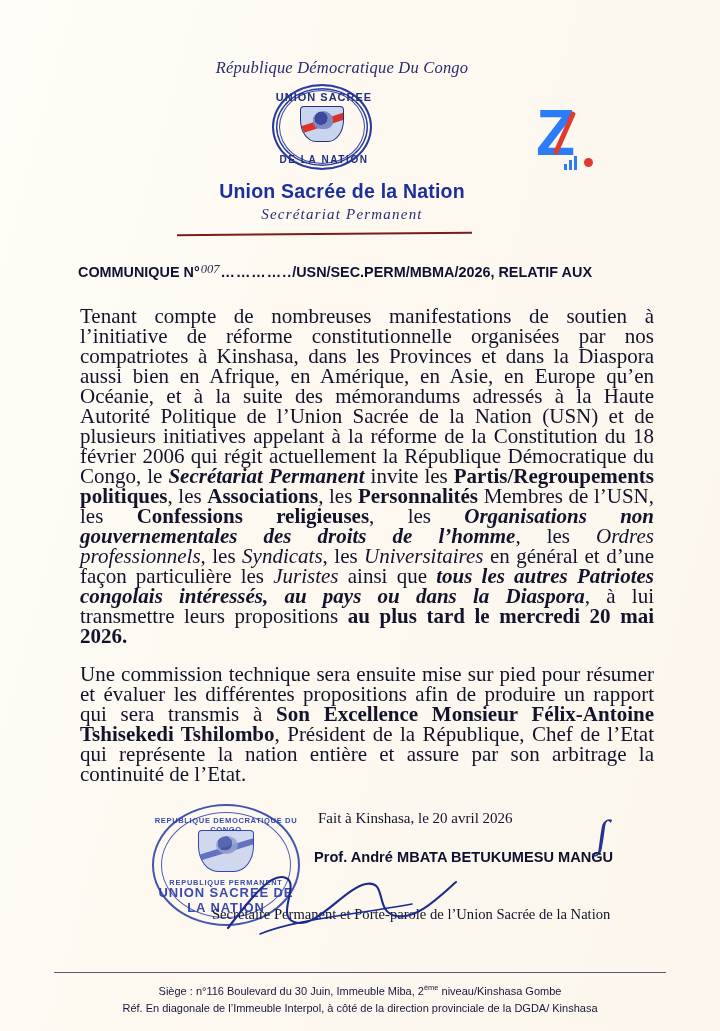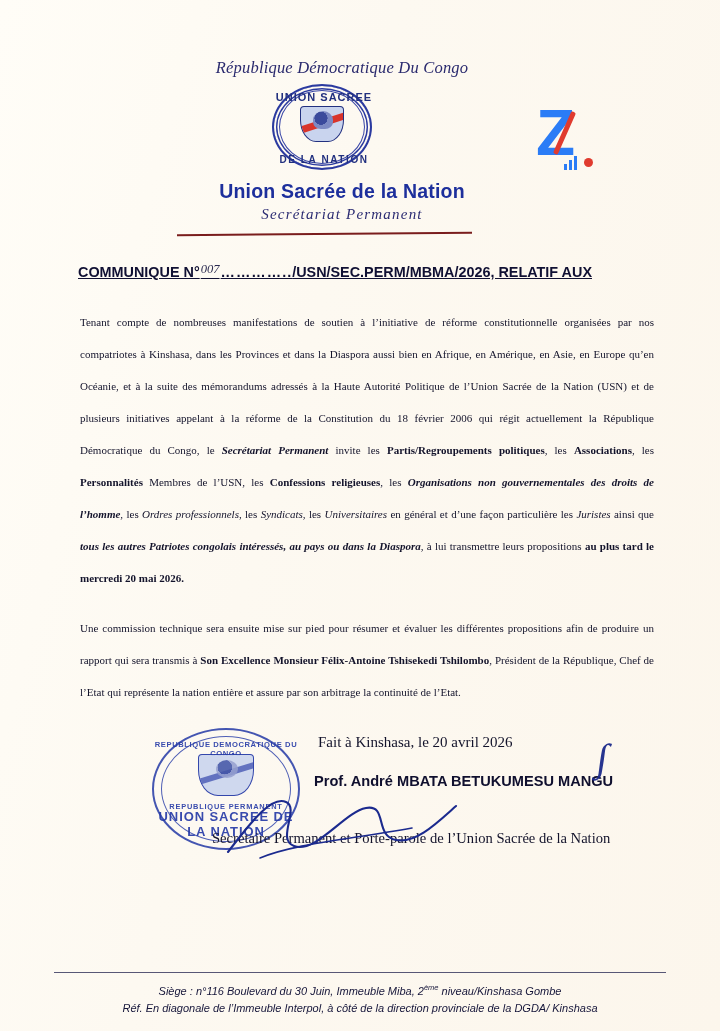--- a/index.html
+++ b/index.html
@@ -177,21 +177,20 @@
   .zoom-logo .bars i:nth-child(3) { height: 14px; }
 
   
   .title-block {
     margin: 26px 68px 0 78px;
     font-family: "Liberation Sans", sans-serif;
     font-weight: bold;
     font-size: 14.4px;
     line-height: 22px;
     color: #101033;
-    text-decoration: underline;
   }
   .title-line1 { position: relative; }
   .ref-num {
     font-family: "Liberation Serif", serif;
     font-weight: normal;
     font-style: italic;
     font-size: 12.6px;
     color: #2b2b50;
     position: relative;
     top: -4px;
@@ -199,22 +198,22 @@
   }
   .dots-fill { letter-spacing: 1px; font-weight: bold; }
   .title-line2 {
     text-decoration: underline;
     text-underline-offset: 3px;
   }
 
   
   .body-text {
     margin: 22px 66px 0 80px;
-    font-size: 11px;
-    line-height: 32px;
+    font-size: 21px;
+    line-height: 20px;
     text-align: justify;
     color: #13132b;
   }
   .body-text p { margin: 0 0 18px 0; }
   .it { font-style: italic; }
   .bd { font-weight: bold; }
   .bdi { font-weight: bold; font-style: italic; }
 
   
   .sig-zone {
@@ -339,21 +338,20 @@
     margin: 0 auto 6px auto;
     width: 612px;
     border-top: 1.2px solid #3b3b60;
     opacity: .85;
   }
   .footer-line {
     font-family: "Liberation Sans", sans-serif;
     font-size: 11px;
     line-height: 17px;
     color: #16163a;
-    font-style: italic;
   }
   .footer-line sup { font-size: 7.5px; }
 </style>
 </head>
 <body>
 
 <div class="page">
 
   <div class="header">
     <div class="country-line">République Démocratique Du Congo</div>

